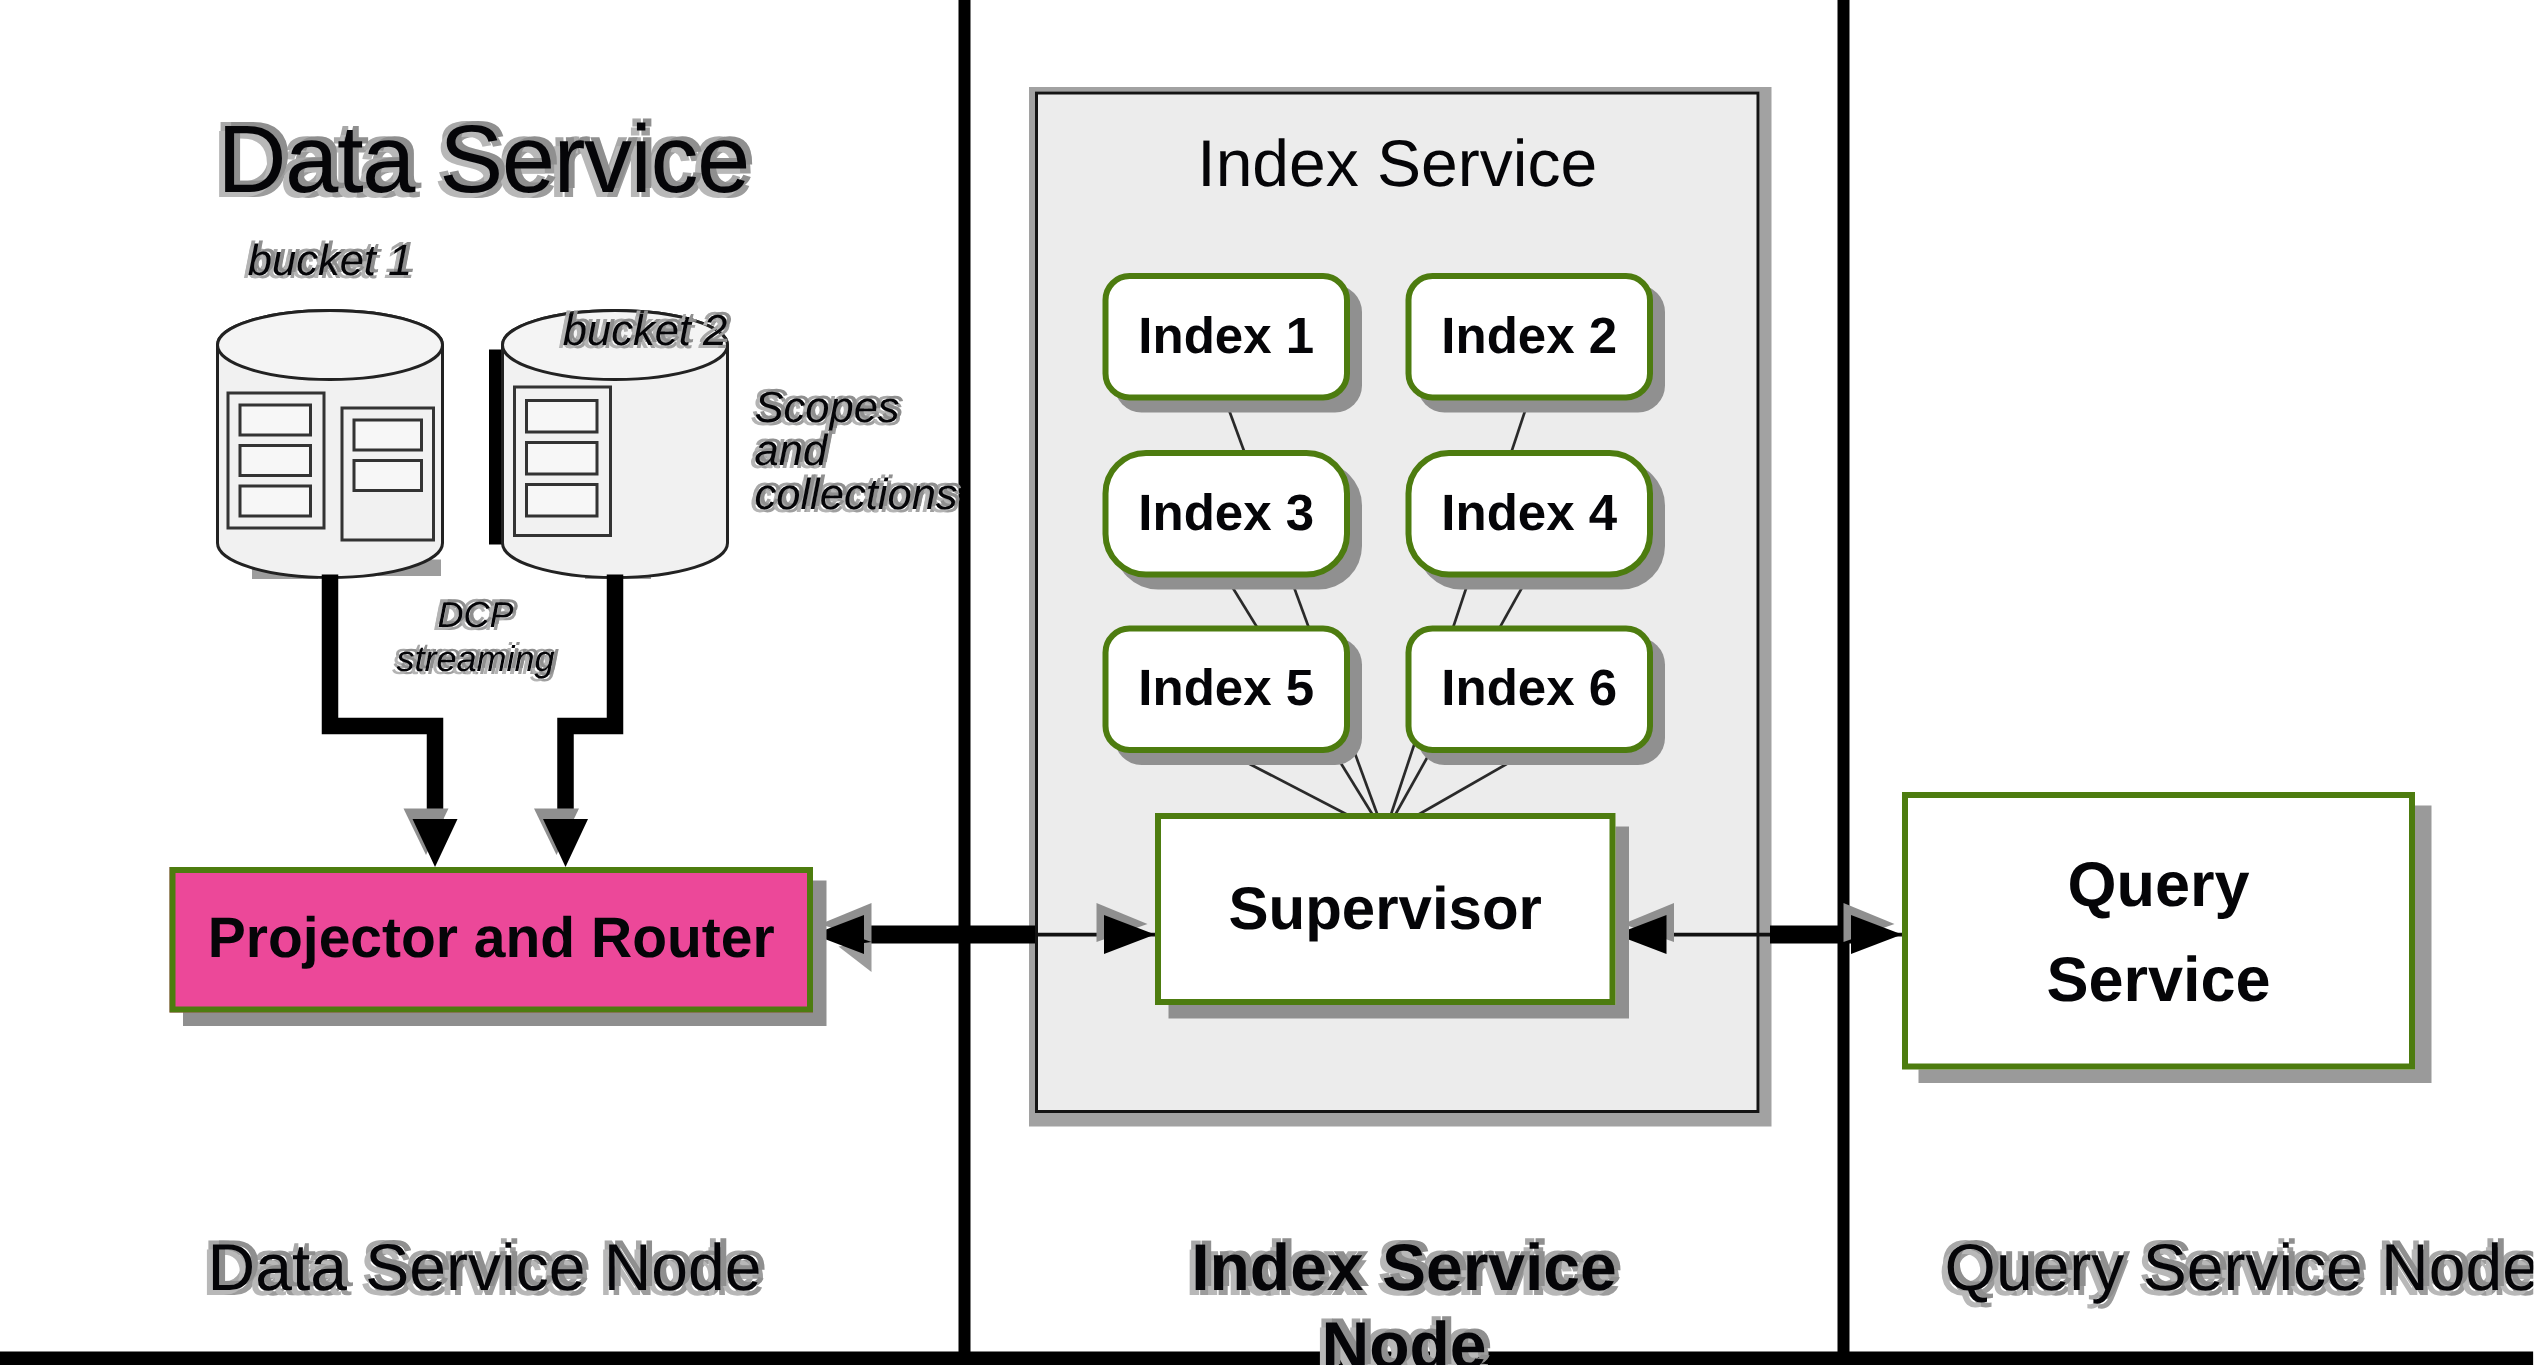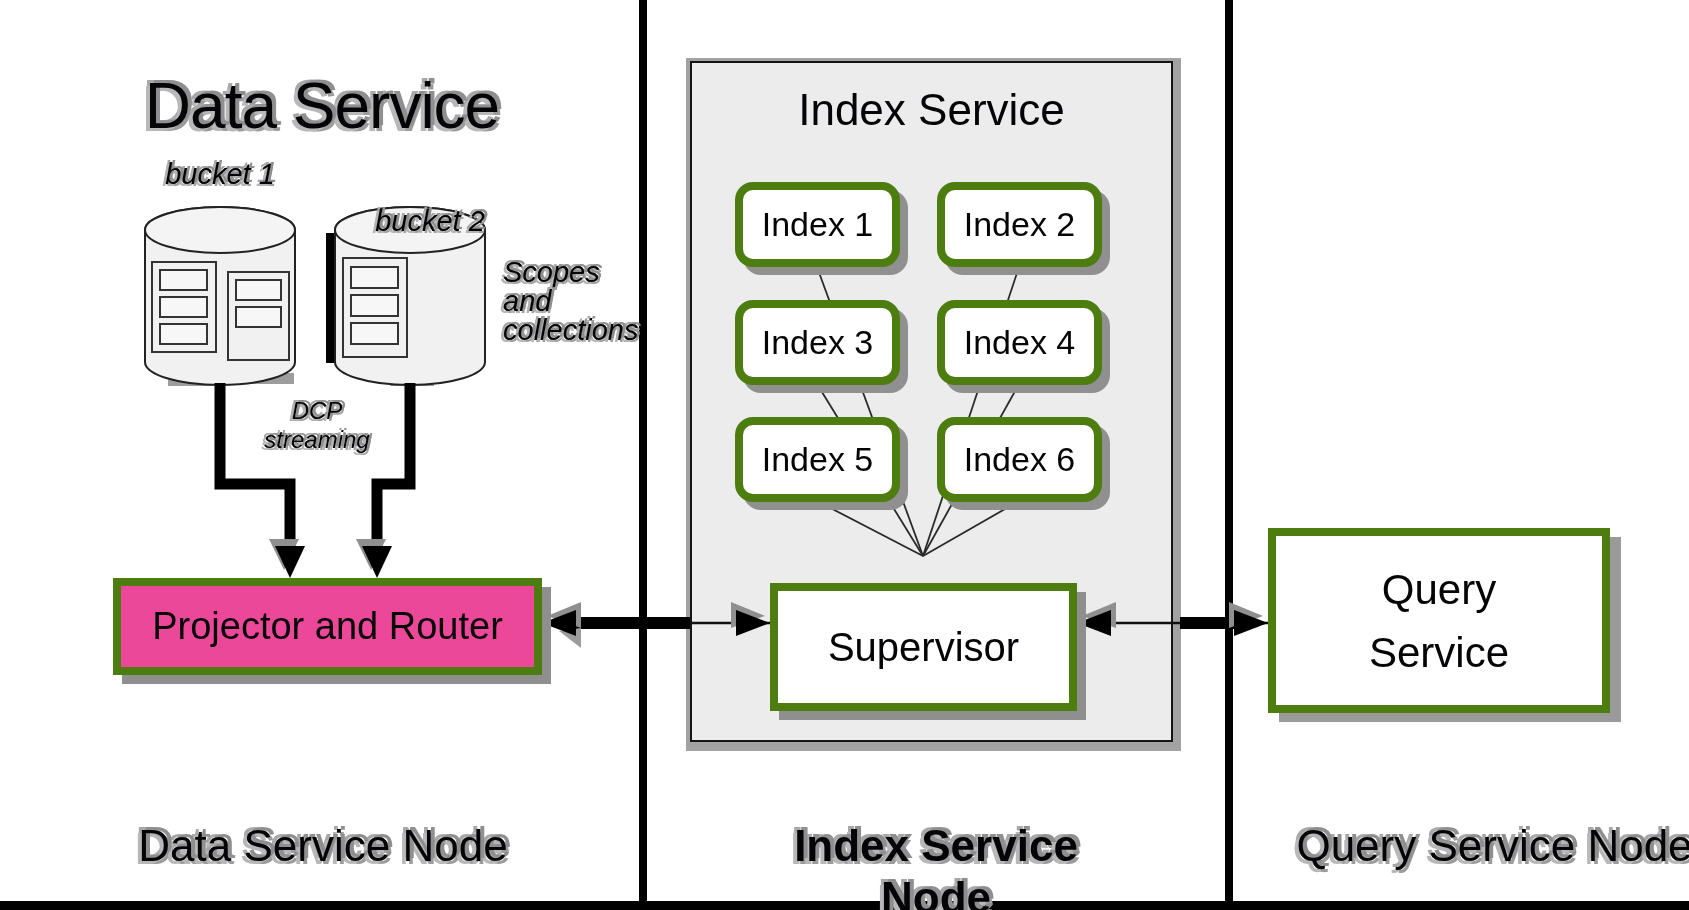--- a/index.html
+++ b/index.html
@@ -13,31 +13,31 @@
   
   .panel{
     position:absolute;left:690px;top:61px;width:483px;height:681px;
     background:#ececec;border:2px solid #141414;box-sizing:border-box;
     box-shadow:2px 3px 0 6px #a2a2a2;z-index:2;
   }
   .lines-layer{position:absolute;left:0;top:0;z-index:3;}
   
   .dbox{
     position:absolute;display:flex;align-items:center;justify-content:center;
-    background:#ffffff;border:8px solid #4d7c0f;box-sizing:border-box;
-    box-shadow:9px 9px 0 0 #8f8f8f;z-index:4;text-align:center;
+    background:#ffffff;border:4px solid #4d7c0f;box-sizing:border-box;
+    box-shadow:9px 9px 0 0 #8f8f8f;z-index:4;text-align:center;font-weight:bold;
   }
   .idx{
     left:735px;width:165px;height:85px;border-radius:18px;font-size:34px;
     box-shadow:8px 8px 0 0 #909090;
   }
   .idx.col2{left:937px;}
-  .row1{top:182px;} .row2{top:300px;} .row3{top:417px;}
+  .row1{top:182px;} .row2{top:300px;border-radius:29px;} .row3{top:417px;}
   .projector{left:113px;top:578px;width:429px;height:97px;background:#ec4899;font-size:38px;}
-  .supervisor{left:770px;top:583px;width:307px;height:128px;font-size:40px;}
+  .supervisor{left:770px;top:542px;width:307px;height:128px;font-size:40px;}
   .query{left:1268px;top:528px;width:342px;height:185px;font-size:42px;line-height:1.5;box-shadow:11px 9px 0 0 #9a9a9a;}
   
   .lbl{position:absolute;z-index:5;}
   .pre{white-space:pre-line;}
   .title-data{left:132px;top:78px;width:380px;font-size:64px;line-height:56px;text-align:center;letter-spacing:-1px;}
   .title-index{left:690px;top:84px;width:483px;font-size:44px;line-height:52px;text-align:center;}
   .bucket1{left:130px;top:158px;width:180px;font-size:29px;font-style:italic;text-align:center;}
   .bucket2{left:340px;top:158px;width:180px;font-size:29px;font-style:italic;text-align:center;margin-top:47px;}
   .scopes{left:503px;top:258px;width:140px;font-size:29px;font-style:italic;line-height:29px;}
   .dcp{left:237px;top:396px;width:160px;font-size:24px;font-style:italic;line-height:29px;text-align:center;}

